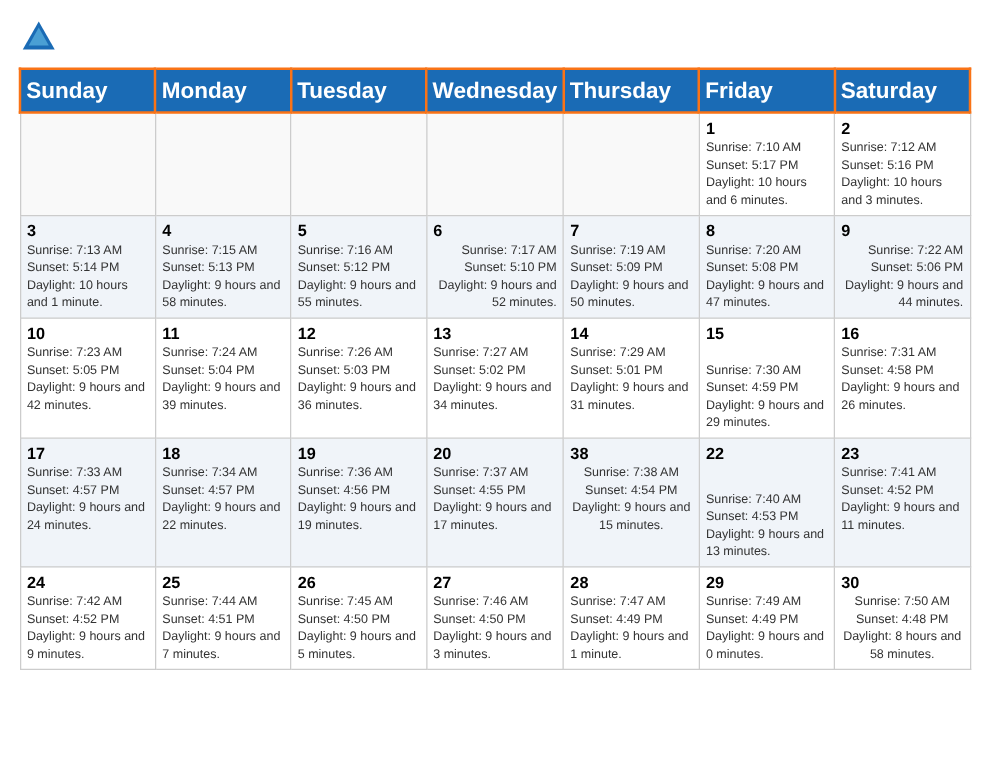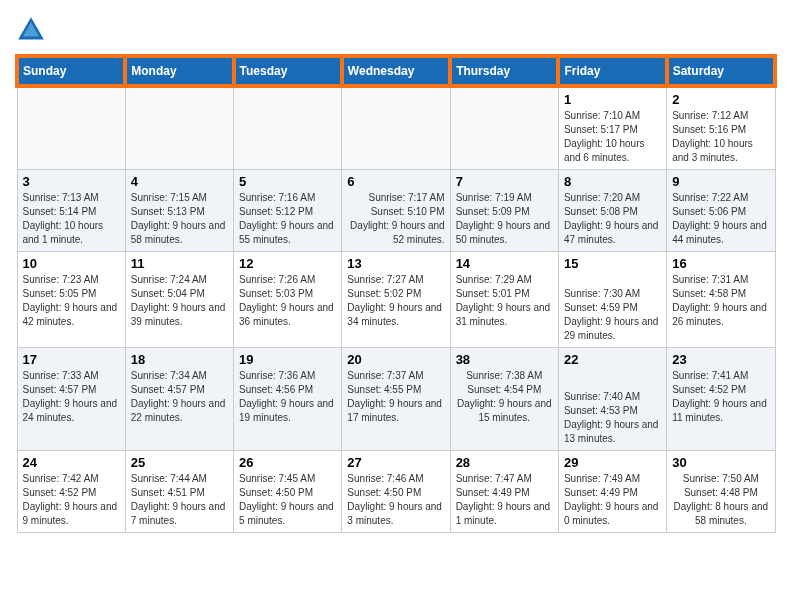--- a/index.html
+++ b/index.html
@@ -49,22 +49,22 @@
     .calendar {
       width: 100%;
       border-collapse: collapse;
       font-size: 11px;
     }
     .calendar th {
       background-color: #1a6bb5;
       color: #fff;
       padding: 6px 4px;
       text-align: left;
-      font-size: 12px;
-      border: 4px solid #f97316;
+      font-size: 18px;
+      border: 2px solid #f97316;
     }
     .calendar td {
       vertical-align: top;
       padding: 4px 5px;
       border: 1px solid #ccc;
       width: calc(100% / 7);
       min-height: 80px;
       height: 80px;
       background: #fff;
     }
@@ -174,21 +174,21 @@
 Daylight: 9 hours and 50 minutes.</div>
         </td>
         <td>
           <span class="day-num">8</span>
           <div class="day-info" style="white-space: pre-line;">Sunrise: 7:20 AM
 Sunset: 5:08 PM
 Daylight: 9 hours and 47 minutes.</div>
         </td>
         <td>
           <span class="day-num">9</span>
-          <div class="day-info" style="white-space: pre-line;">Sunrise: 7:22 AM
+          <div class="day-info" style="white-space: pre-line; text-align: right;">Sunrise: 7:22 AM
 Sunset: 5:06 PM
 Daylight: 9 hours and 44 minutes.</div>
         </td>
       </tr>
       <tr>
         <td>
           <span class="day-num">10</span>
           <div class="day-info" style="white-space: pre-line;">Sunrise: 7:23 AM
 Sunset: 5:05 PM
 Daylight: 9 hours and 42 minutes.</div>

